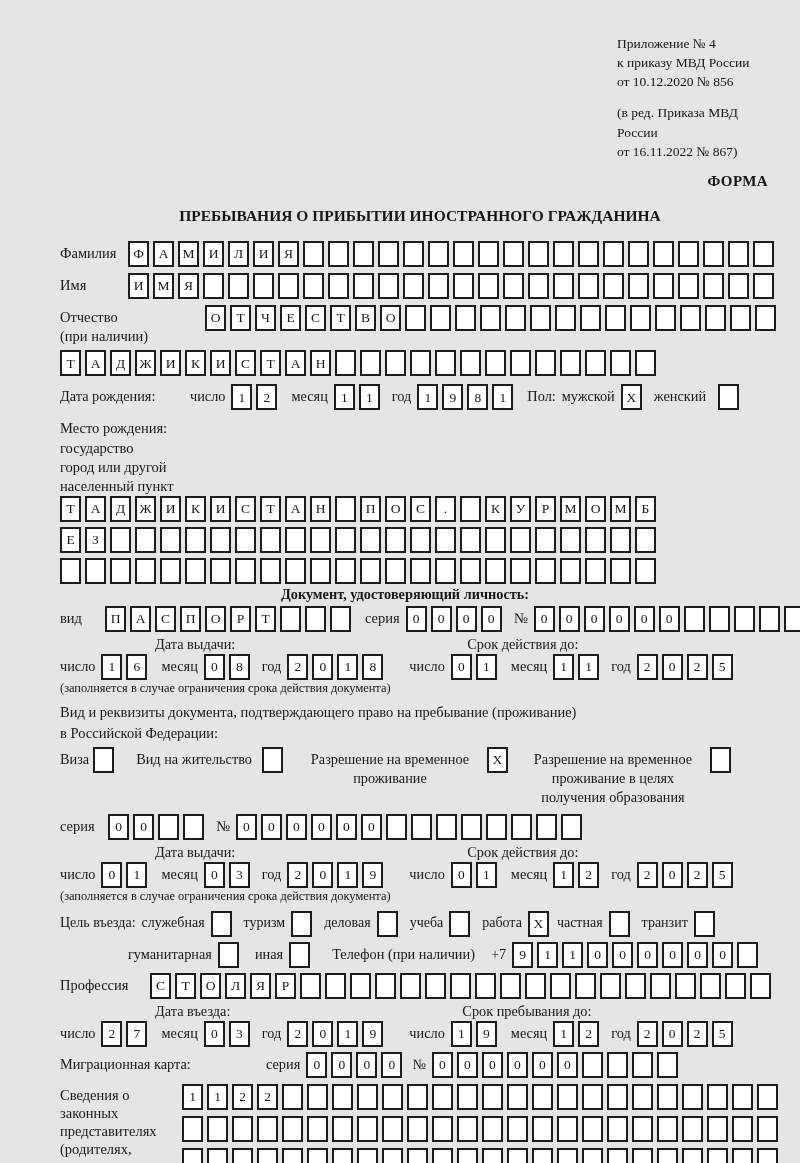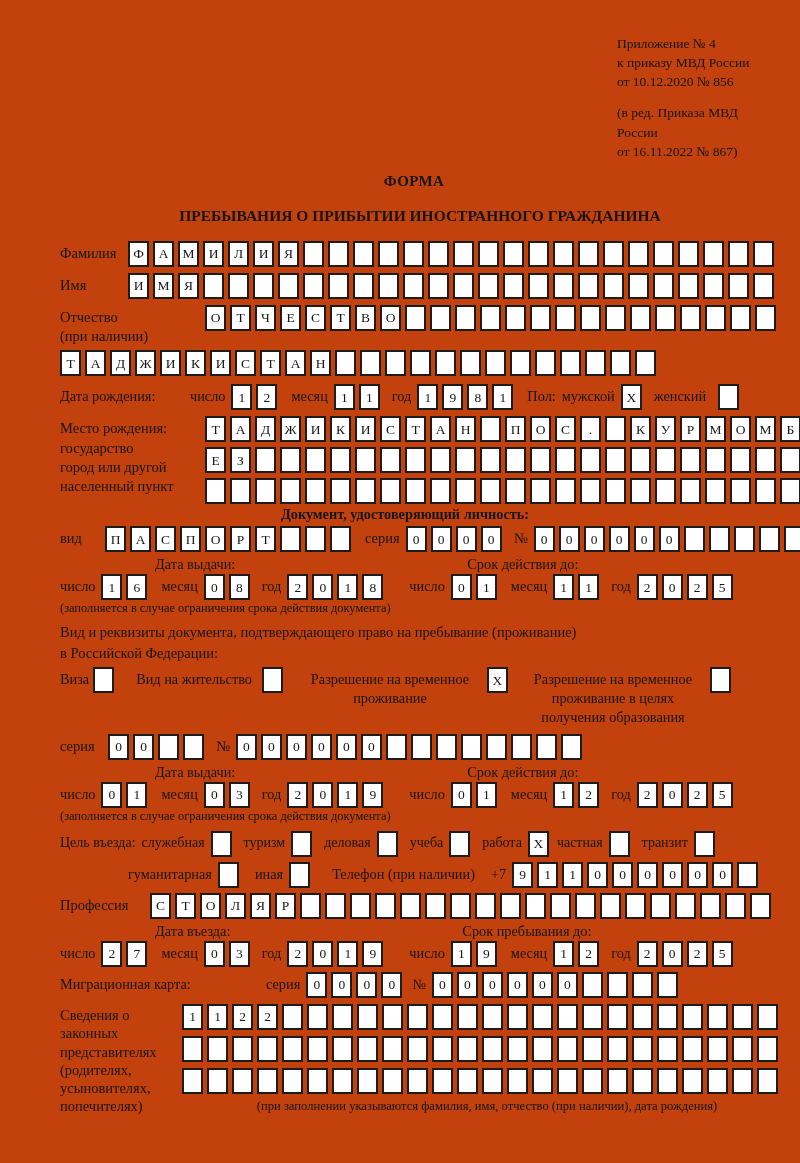--- a/index.html
+++ b/index.html
@@ -1,25 +1,25 @@
 <!DOCTYPE html>
 <html><head>
 <meta charset="utf-8">
 <style>
   html,body { margin:0; padding:0; background:#ffffff; }
   .page {
     position:relative; width:800px; height:1163px; margin:0 auto;
-    background:#c2410c; color:#161616; box-sizing:border-box;
+    background:#e5e5e5; color:#161616; box-sizing:border-box;
     padding:34px 20px 10px 60px; overflow:hidden;
     font-family:"Liberation Serif","DejaVu Serif",serif;
   }
   
   .annex { margin-left:557px; font-size:13.5px; line-height:1.42; }
   .annex .part2 { margin-top:12px; }
-  .forma { margin-top:12px; padding-right:12px; text-align:center; font-weight:bold; font-size:15px; letter-spacing:.4px; }
+  .forma { margin-top:12px; padding-right:12px; text-align:right; font-weight:bold; font-size:15px; letter-spacing:.4px; }
 
   .title { margin-top:14px; text-align:center; font-weight:bold; font-size:15.5px; line-height:1.5; }
   .title-blank { display:inline-block; width:56px; height:13px; border-bottom:2.5px solid #3a3a3a; margin-left:10px; }
 
   .sec1 { margin-top:14px; font-weight:bold; font-size:14px; letter-spacing:.2px; padding-left:8px; }
 
   .row { display:flex; align-items:flex-start; }
   .lbl { font-size:14.5px; line-height:1.32; padding-top:3px; flex:none; }
   .cells { display:inline-flex; flex-wrap:nowrap; flex:none; }
   .cell {
@@ -28,21 +28,21 @@
     display:inline-flex; align-items:center; justify-content:center;
     font-size:13.5px; line-height:1;
   }
   
   .r-surname { margin-top:14px; }
   .r-first   { margin-top:6px; }
   .r-patr    { margin-top:6px; }
   .r-citiz   { margin-top:4px; }
   .r-birth   { margin-top:8px; font-size:14.3px; }
   .r-birth .dlbl { padding-top:4px; }
-  .bp-block  { margin-top:6px; }
+  .bp-block  { margin-top:6px;flex-direction:column; }
   .bp-rows .cells { display:flex; }
   .bp-rows .cells + .cells { margin-top:5px; }
   .doc-head  { margin-top:2px; text-align:center; font-weight:bold; font-size:14.3px; padding-right:30px; }
   .r-vid     { margin-top:3px; }
   .dhead { margin-top:4px; font-size:14.3px; font-weight:normal; }
   .dh1 { margin-left:95px; }
   .dh2 { margin-left:232px; }
   .dates { margin-top:1px; font-size:14.3px; }
   .dgroup { display:flex; align-items:flex-start; }
   .dlbl { padding-top:4px; margin-right:6px; flex:none; }

